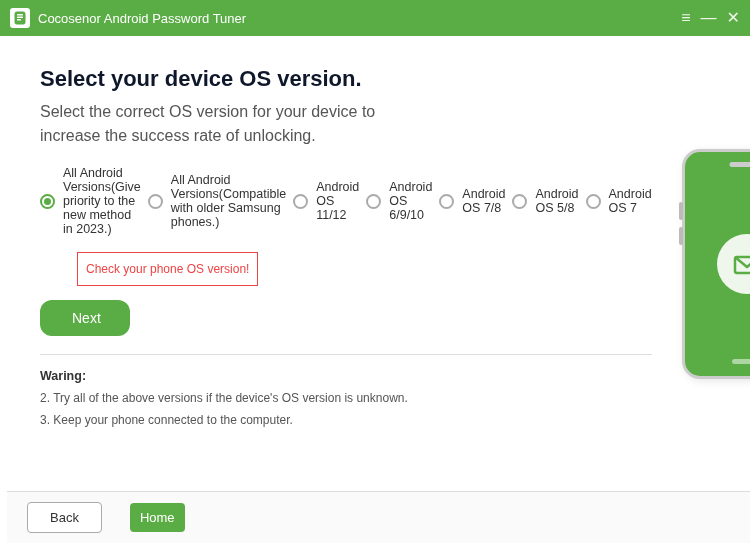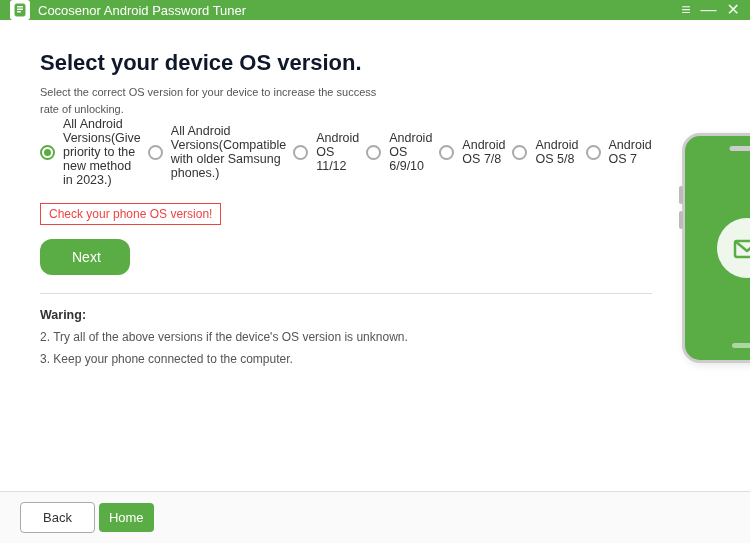--- a/index.html
+++ b/index.html
@@ -8,21 +8,21 @@
       height: 543px;
       font-family: Arial, sans-serif;
       font-size: 13px;
       background: #f5f5f5;
       overflow: hidden;
     }
 
     
     .title-bar {
       background: #5aac44;
-      height: 20px;
+      height: 36px;
       display: flex;
       align-items: center;
       padding: 0 10px;
       color: white;
       user-select: none;
     }
     .title-bar-icon {
       width: 20px;
       height: 20px;
       background: #fff;
@@ -71,22 +71,23 @@
     }
 
     .page-heading {
       font-size: 22px;
       font-weight: bold;
       color: #0f172a;
       margin-bottom: 8px;
     }
 
     .page-subtext {
-      font-size: 11px;
+      font-size: 16px;
       color: #555;
+      margin-bottom: 18px;
       line-height: 1.5;
       max-width: 340px;
     }
 
     
     .radio-group {
       display: flex;
       gap: 7px;
       margin-bottom: 12px;
     }
@@ -123,25 +124,26 @@
       font-size: 12.5px;
       color: #333;
     }
 
     
     .check-link {
       display: inline-block;
       color: #e44;
       font-size: 12px;
       border: 1px solid #e44;
-      padding: 3px 8px;
+      padding: 9px 8px;
       margin-bottom: 14px;
       cursor: pointer;
       margin-top: 4px;
       width: fit-content;
+      margin-left: 37px;
     }
 
     
     .next-button {
       background: #5aac44;
       color: white;
       border: none;
       border-radius: 12px;
       padding: 10px 32px;
       font-size: 14px;
@@ -174,24 +176,24 @@
       line-height: 1.5;
     }
 
     
     .footer {
       display: flex;
       align-items: center;
       padding: 10px 20px;
       border-top: 1px solid #ddd;
       background: #fafafa;
-      gap: 4px;
+      gap: 28px;
       position: absolute;
       bottom: 0;
-      left: 0;
+      left: 7px;
       right: 0;
       height: 52px;
     }
 
     .back-button {
       background: #fff;
       color: #333;
       border: 1px solid #aaa;
       border-radius: 4px;
       padding: 7px 22px;

